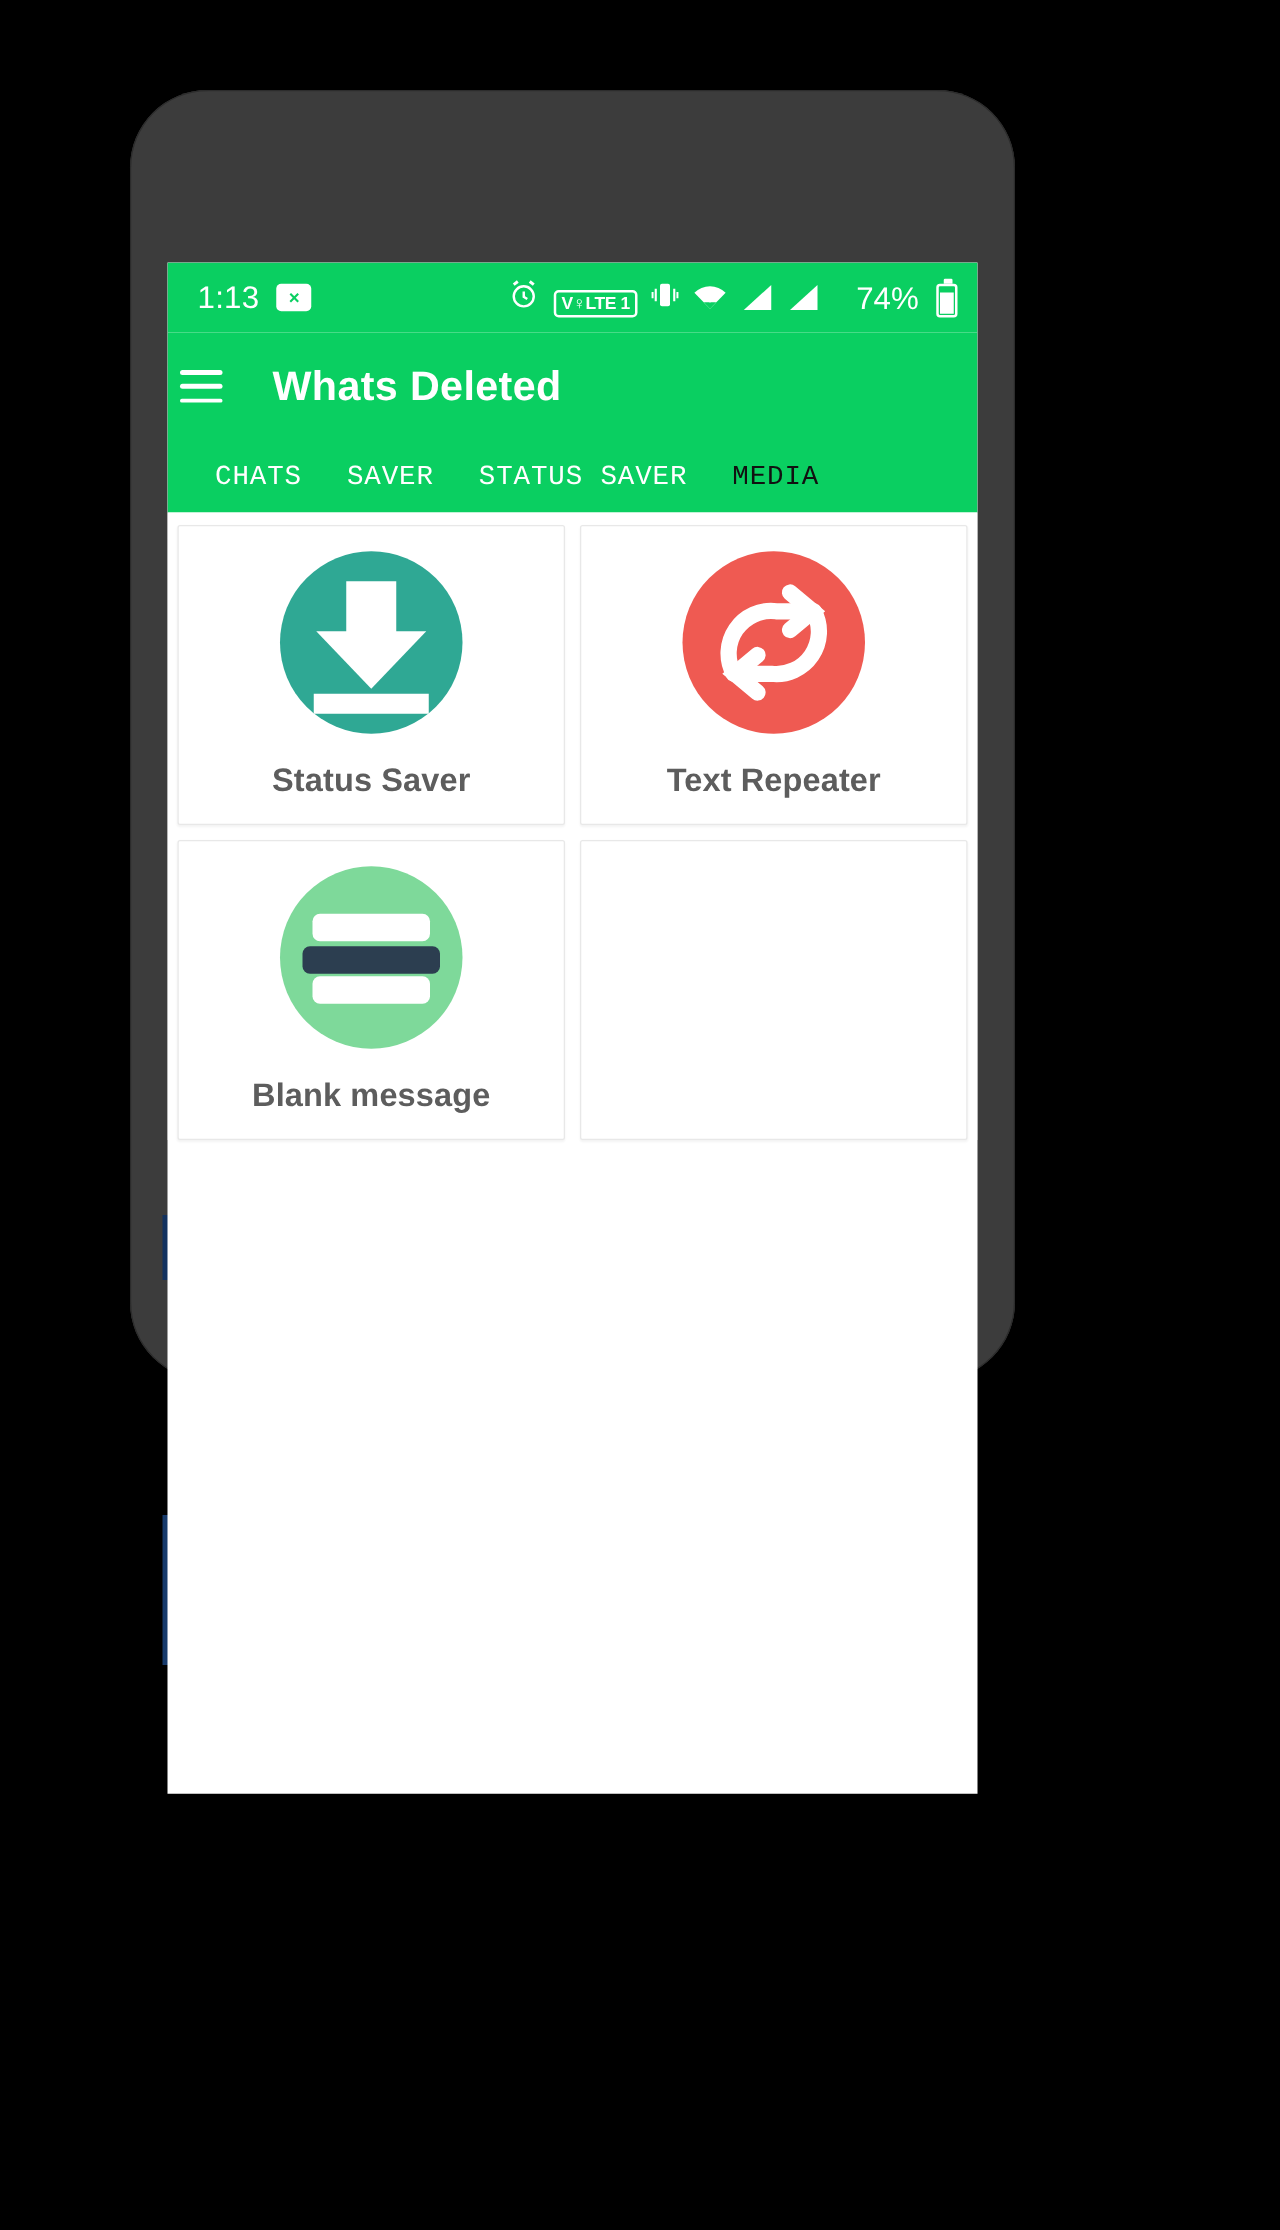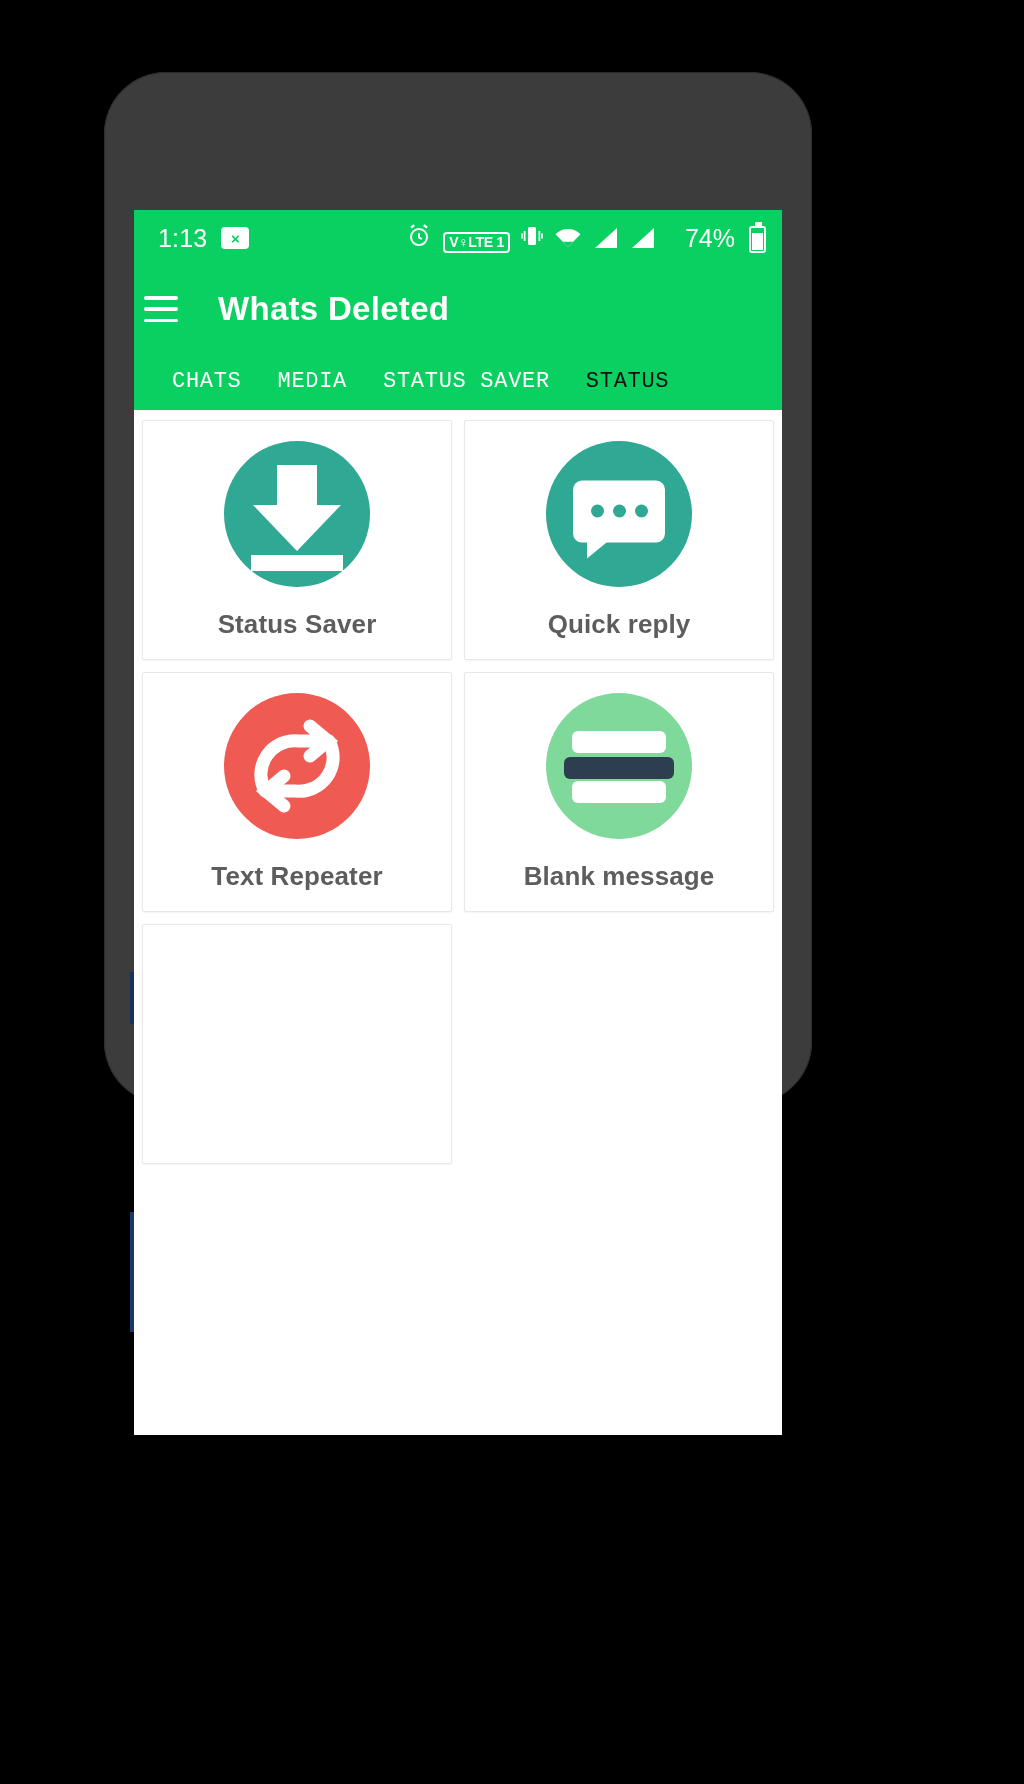--- a/index.html
+++ b/index.html
@@ -219,47 +219,37 @@
         <div class="hamburger">
           <span></span>
             <span></span>
             <span></span>
         </div>
         <div class="app-title">Whats Deleted</div>
       </div>
 
       <div class="tabs">
         <div class="tab">CHATS</div>
-        <div class="tab">MEDIA</div>
+        <div class="tab">SAVER</div>
         <div class="tab">STATUS SAVER</div>
-        <div class="tab active">STATUS</div>
+        <div class="tab active">MEDIA</div>
       </div>
 
       <div class="grid">
 
         <div class="card">
           <div class="circ c-save">
             <span class="sv-stem"></span>
             <span class="sv-head"></span>
             <span class="sv-bar"></span>
           </div>
           <div class="card-label">Status Saver</div>
         </div>
 
 
-        <div class="card">
-          <div class="circ c-quick">
-            <span class="qr-bub">
-              <span class="qr-dot"></span>
-                <span class="qr-dot"></span>
-                <span class="qr-dot"></span>
-            </span>
-          </div>
-          <div class="card-label">Quick reply</div>
-        </div>
 
         <div class="card">
           <div class="circ c-rep">
             <svg class="rep-svg" width="146" height="146" viewBox="0 0 146 146" fill="none" stroke="#ffffff" stroke-width="13" stroke-linecap="round">
               <path d="M41 98a34 34 0 0 1 34-50h24"></path>
               <path d="M86 33l18 15-18 15"></path>
               <path d="M105 48a34 34 0 0 1-34 50H47"></path>
               <path d="M60 113L42 98l18-15"></path>
             </svg>
           </div>

